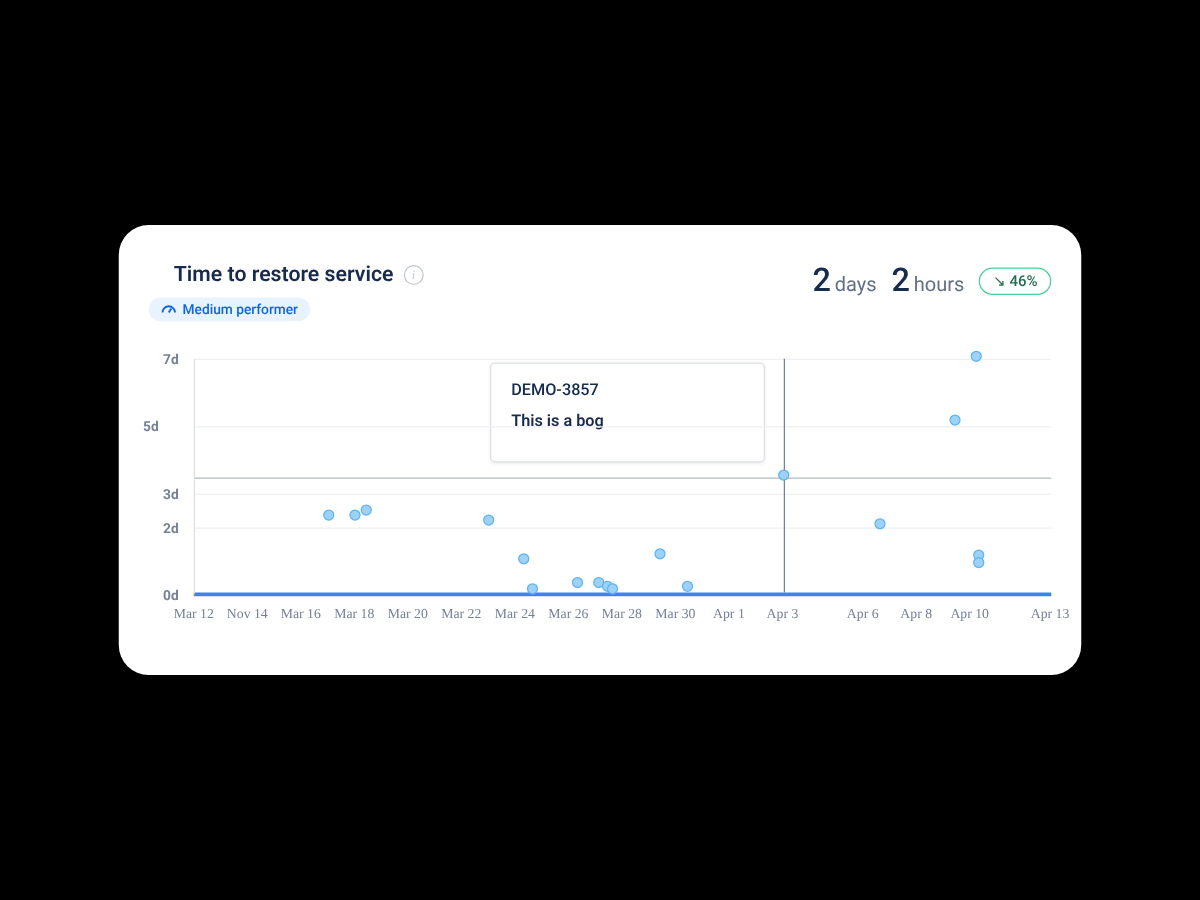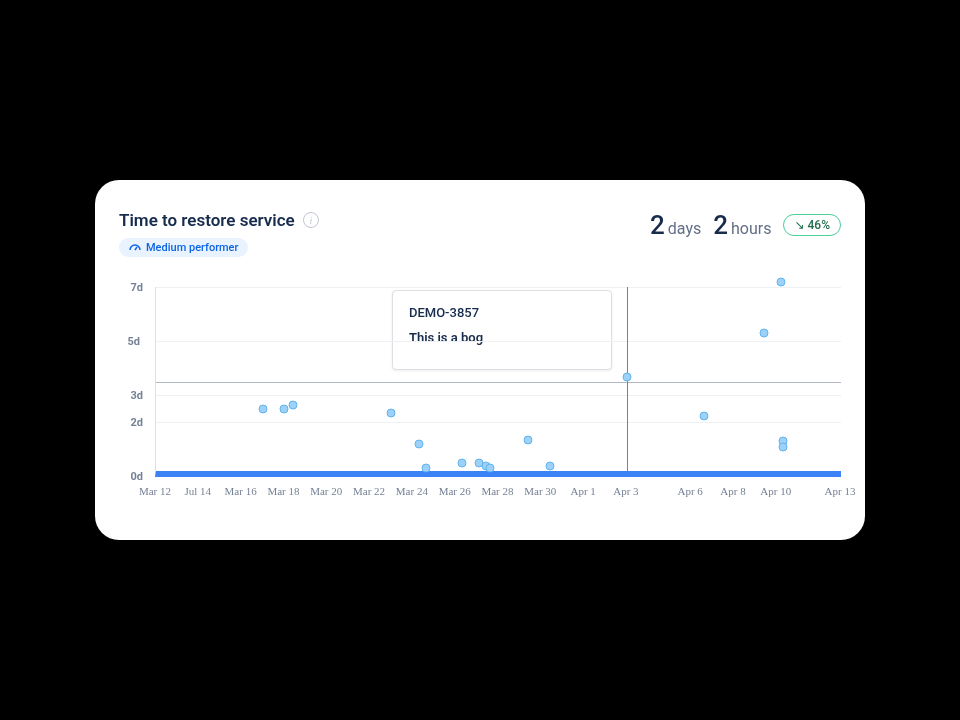--- a/index.html
+++ b/index.html
@@ -25,20 +25,21 @@
     display: flex;
     justify-content: space-between;
     align-items: flex-start;
   }
   .header-left { display: flex; flex-direction: column; gap: 8px; }
   .title-row { display: flex; align-items: center; gap: 8px; }
   .title {
     font-size: 17px;
     font-weight: 600;
     color: #172B4D;
+    margin-left: 20px;
   }
   .info-icon {
     width: 16px; height: 16px;
     border: 1.5px solid #C1C7D0;
     border-radius: 50%;
     display: inline-flex;
     align-items: center;
     justify-content: center;
     font-size: 10px;
     color: #C1C7D0;
@@ -104,21 +105,21 @@
     text-align: right;
     font-weight: bold;
   }
   .plot {
     position: absolute;
     left: 36px;
     right: 0;
     top: 0;
     height: 190px;
     border-left: 1px solid #DCDFE4;
-    border-bottom: 6px solid #3b82f6;
+    border-bottom: 3px solid #3b82f6;
   }
   .gridline {
     position: absolute;
     left: 0; right: 0;
     height: 1px;
     background: #eef0f3;
   }
   .marker-line {
     position: absolute;
     top: 0; bottom: 0;
@@ -195,21 +196,21 @@
       <div class="trend-pill">
         <span class="trend-arrow">↘</span>
         <span>46%</span>
       </div>
     </div>
   </div>
 
   <div class="chart-wrap">
     <div class="y-axis" id="y-axis" style="position: absolute;">
         <div style="position: absolute; right: 6px; top: -6px;">7d</div>
-        <div style="position: absolute; right: 9px; top: 48px;">5d</div>
+        <div style="position: absolute; right: 22px; top: 48px;">5d</div>
         <div style="position: absolute; right: 6px; top: 102px;">3d</div>
         <div style="position: absolute; right: 6px; top: 129px;">2d</div>
         <div style="position: absolute; right: 6px; top: 183px;">0d</div>
       </div>
     <div class="plot" id="plot">
       <div class="tooltip" id="tooltip" style="left: 235.938px; top: 3px;">
         <div class="tooltip-id">DEMO-3857</div>
         <div class="tooltip-title">This is a bog</div>
       </div>
     <div class="gridline" style="top: 0px;"></div>
@@ -232,21 +233,21 @@
         <div class="point" style="left: 393.875px; bottom: 5.4px;"></div>
         <div class="point" style="left: 470.938px; bottom: 94.5px;"></div>
         <div class="point" style="left: 548px; bottom: 55.35px;"></div>
         <div class="point" style="left: 607.938px; bottom: 137.7px;"></div>
         <div class="point" style="left: 625.062px; bottom: 189px;"></div>
         <div class="point" style="left: 627.203px; bottom: 29.7px;"></div>
         <div class="point" style="left: 627.203px; bottom: 24.3px;"></div>
       </div>
     <div class="x-axis" id="x-axis">
         <div class="x-tick" style="left: 0px;">Mar 12</div>
-        <div class="x-tick" style="left: 42.8125px;">Jul 14</div>
+        <div class="x-tick" style="left: 42.8125px;">Nov 14</div>
         <div class="x-tick" style="left: 85.625px;">Mar 16</div>
         <div class="x-tick" style="left: 128.438px;">Mar 18</div>
         <div class="x-tick" style="left: 171.25px;">Mar 20</div>
         <div class="x-tick" style="left: 214.062px;">Mar 22</div>
         <div class="x-tick" style="left: 256.875px;">Mar 24</div>
         <div class="x-tick" style="left: 299.688px;">Mar 26</div>
         <div class="x-tick" style="left: 342.5px;">Mar 28</div>
         <div class="x-tick" style="left: 385.312px;">Mar 30</div>
         <div class="x-tick" style="left: 428.125px;">Apr 1</div>
         <div class="x-tick" style="left: 470.938px;">Apr 3</div>

